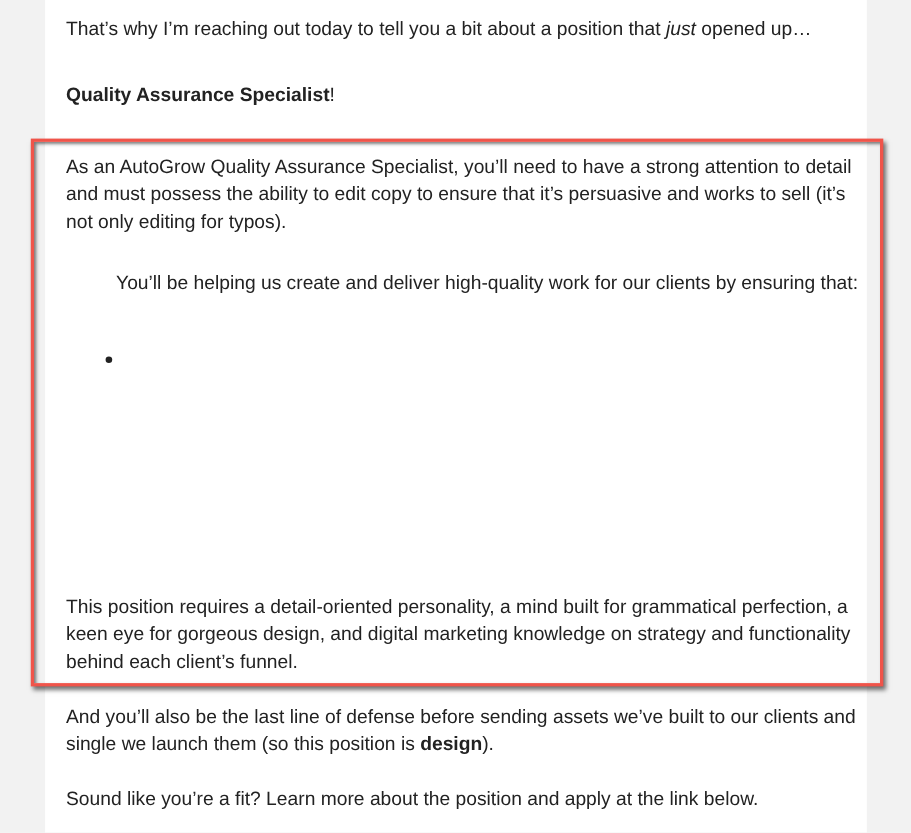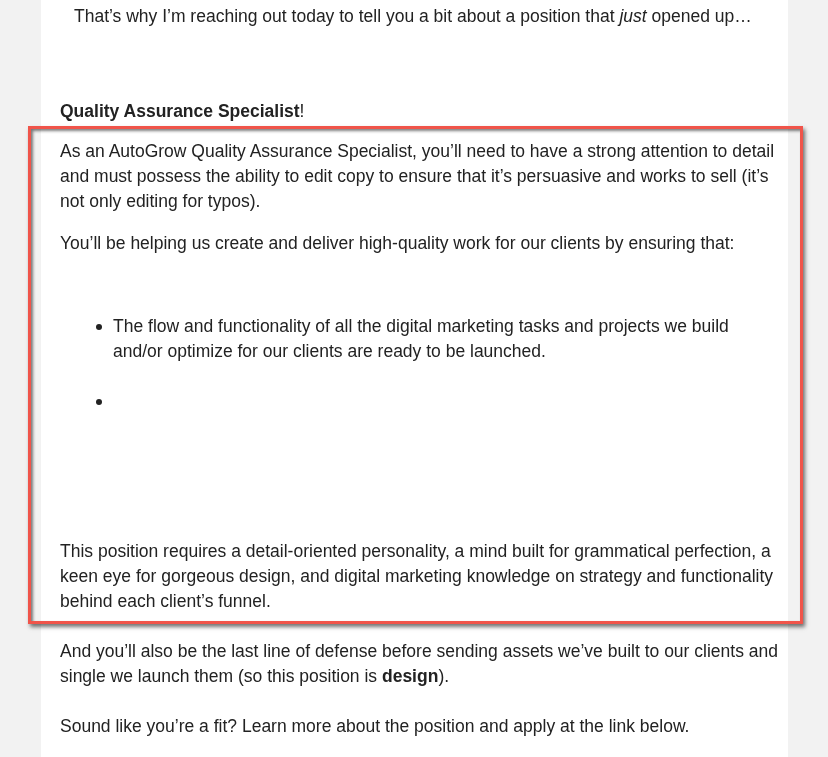--- a/index.html
+++ b/index.html
@@ -65,35 +65,31 @@
       background: #222222;
     }
     b { font-weight: bold; }
     i { font-style: italic; }
   </style>
 </head>
 <body>
 
 <div class="panel"></div>
 
-<p class="p" style="top:4px;margin-left:14px;"><span>That’s why I’m reaching out today to tell you a bit about a position that </span><i>just</i><span> opened up…</span></p>
+<p class="p" style="top:14px;"><span>That’s why I’m reaching out today to tell you a bit about a position that </span><i>just</i><span> opened up…</span></p>
 
-<p class="p" style="top:99px;"><b>Quality Assurance Specialist</b><span>!</span></p>
+<p class="p" style="top:74px;"><b>Quality Assurance Specialist</b><span>!</span></p>
 
 <div class="highlight-box" style="border-color: rgb(240, 84, 74);"></div>
 
 <p class="p" style="top:139px;">As an AutoGrow Quality Assurance Specialist, you’ll need to have a strong attention to detail and must possess the ability to edit copy to ensure that it’s persuasive and works to sell (it’s not only editing for typos).</p>
 
-<p class="p" style="top:231px;">You’ll be helping us create and deliver high-quality work for our clients by ensuring that:</p>
+<p class="p" style="top:245px;text-align:right;">You’ll be helping us create and deliver high-quality work for our clients by ensuring that:</p>
 
 <ul class="bullet-list" style="top:314px;">
-  <li class="bullet-item">
-    <span class="bullet-dot"></span>
-    <span>The flow and functionality of all the digital marketing tasks and projects we build and/or optimize for our clients are ready to be launched.</span>
-  </li>
   <li class="bullet-item">
     <span class="bullet-dot"></span>
   </li>
 </ul>
 
 <p class="p" style="top:539px;">This position requires a detail-oriented personality, a mind built for grammatical perfection, a keen eye for gorgeous design, and digital marketing knowledge on strategy and functionality behind each client’s funnel.</p>
 
 <p class="p" style="top:639px;"><span>And you’ll also be the last line of defense before sending assets we’ve built to our clients and single we launch them (so this position is </span><b>design</b><span>).</span></p>
 
 <p class="p" style="top:714px;">Sound like you’re a fit? Learn more about the position and apply at the link below.</p>

